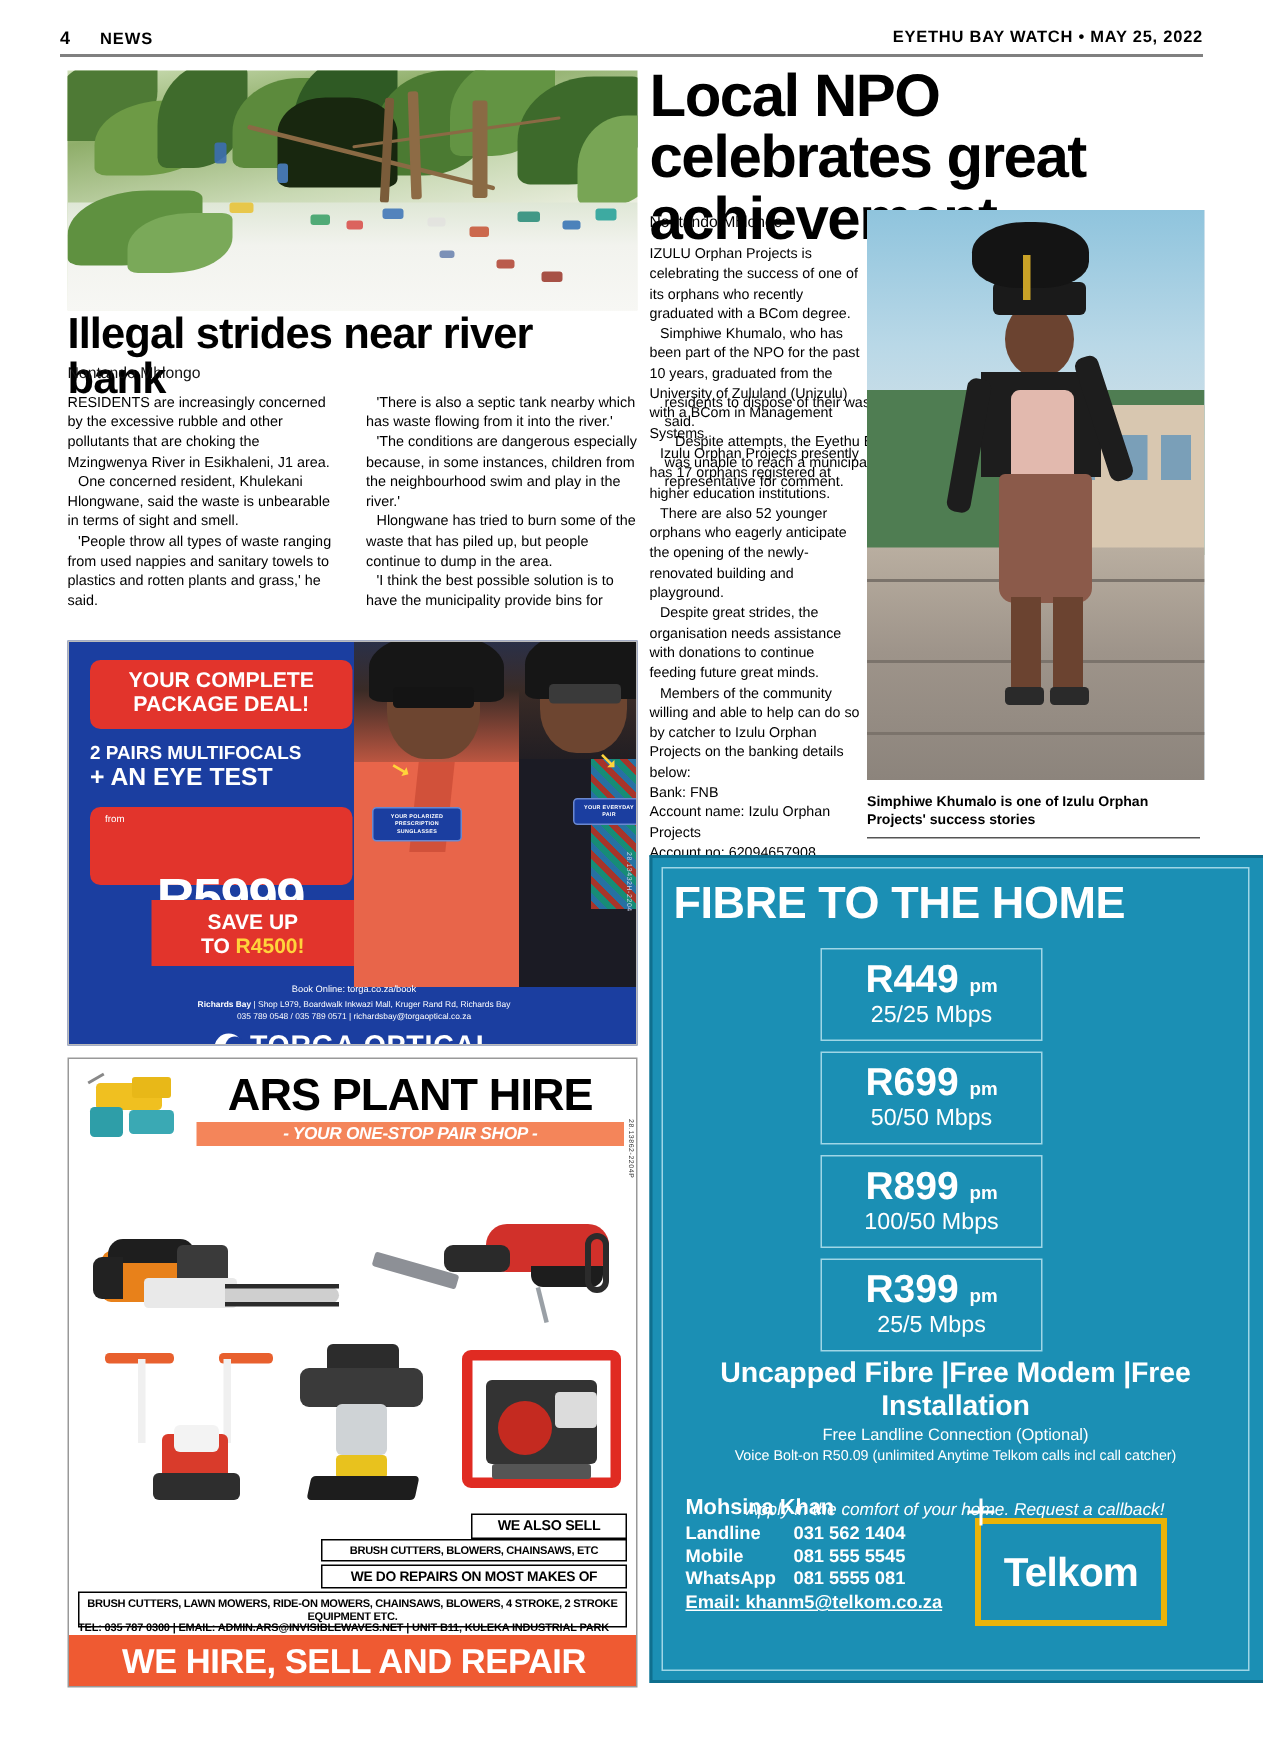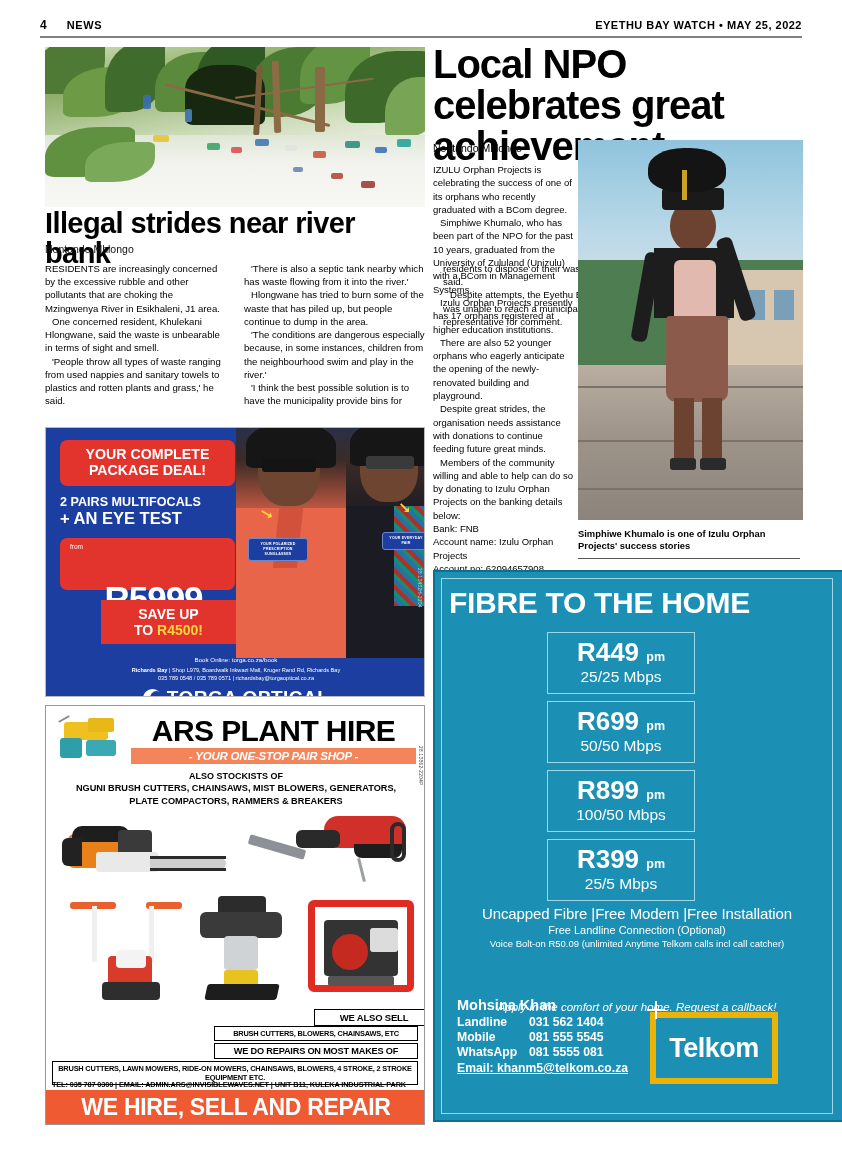--- a/index.html
+++ b/index.html
@@ -188,39 +188,39 @@
   .tk-box{
     position:absolute; left:112px; width:148px; height:62px;
     border:1.5px solid #9fd6e6; color:#fff; text-align:center;
   }
   .tk-box .price{ font-size:26px; font-weight:bold; line-height:1.25; margin-top:3px; }
   .tk-box .price .pm{ font-size:12.5px; font-weight:bold; }
   .tk-box .speed{ font-size:15.5px; line-height:1; }
   #tk-feat{
     position:absolute; left:10px; right:18px; top:333px; text-align:center; color:#fff;
   }
-  #tk-feat .f1{ font-size:15px; font-weight:normal; letter-spacing:-.1px; }
+  #tk-feat .f1{ font-size:19px; font-weight:bold; letter-spacing:-.1px; }
   #tk-feat .f2{ font-size:11px; margin-top:2px; }
   #tk-feat .f3{ font-size:9.5px; margin-top:2px; }
   #tk-apply{
     position:absolute; left:10px; right:18px; top:392px; text-align:center;
     color:#fff; font-style:italic; font-size:11.5px;margin-top:37px;
   }
   #tk-contact{
     position:absolute; left:22px; top:425px; color:#fff;
   }
   #tk-contact .nm{ font-size:14.5px; font-weight:bold; margin-bottom:2px; }
   #tk-contact .row{ font-size:12.2px; font-weight:bold; display:flex; margin-bottom:1px; }
   #tk-contact .row .k{ width:72px; }
   #tk-email{
     margin-top:2px; font-size:12.2px; font-weight:bold; text-decoration:underline; color:#fff;
   }
   #tk-logo{
     position:absolute; left:215px; top:440px; width:128px; height:72px;
-    border:6px solid #eab308; display:flex; align-items:center; justify-content:center;
+    border:4px solid #eab308; display:flex; align-items:center; justify-content:center;
   }
   #tk-logo::before{
     content:''; position:absolute; left:-9px; top:-9px; width:18px; height:2px; background:#fff;
   }
   #tk-logo::after{
     content:''; position:absolute; left:-1px; top:-17px; width:2px; height:18px; background:#fff;
   }
   #tk-logo .t{ color:#fff; font-size:27px; font-weight:bold; letter-spacing:-.5px; }
   #tk-terms{
     position:absolute; left:22px; bottom:10px; color:#fff; font-size:8px; line-height:1.5;
@@ -274,36 +274,36 @@
 </div>
 
 <h1 id="headline-dump">Illegal strides near river bank</h1>
 <div id="byline-dump">Nontando Mhlongo</div>
 
 <div id="story-dump">
   <p>RESIDENTS are increasingly concerned by the excessive rubble and other pollutants that are choking the Mzingwenya River in Esikhaleni, J1 area.</p>
   <p class="ind">One concerned resident, Khulekani Hlongwane, said the waste is unbearable in terms of sight and smell.</p>
   <p class="ind">'People throw all types of waste ranging from used nappies and sanitary towels to plastics and rotten plants and grass,' he said.</p>
   <p class="ind">'There is also a septic tank nearby which has waste flowing from it into the river.'</p>
+  <p class="ind">'The conditions are dangerous especially because, in some instances, children from the neighbourhood swim and play in the river.'</p>
   <p class="ind">Hlongwane has tried to burn some of the waste that has piled up, but people continue to dump in the area.</p>
-  <p class="ind">'The conditions are dangerous especially because, in some instances, children from the neighbourhood swim and play in the river.'</p>
   <p class="ind">'I think the best possible solution is to have the municipality provide bins for residents to dispose of their waste,' he said.</p>
   <p class="ind">Despite attempts, the Eyethu Bay Watch was unable to reach a municipal representative for comment.</p>
 </div>
 
 <h1 id="headline-npo">Local NPO celebrates great achievement</h1>
 <div id="byline-npo">Nontando Mhlongo</div>
 
 <div id="story-npo">
   <p>IZULU Orphan Projects is celebrating the success of one of its orphans who recently graduated with a BCom degree.</p>
   <p class="ind">Simphiwe Khumalo, who has been part of the NPO for the past 10 years, graduated from the University of Zululand (Unizulu) with a BCom in Management Systems.</p>
   <p class="ind">Izulu Orphan Projects presently has 17 orphans registered at higher education institutions.</p>
   <p class="ind">There are also 52 younger orphans who eagerly anticipate the opening of the newly-renovated building and playground.</p>
   <p class="ind">Despite great strides, the organisation needs assistance with donations to continue feeding future great minds.</p>
-  <p class="ind">Members of the community willing and able to help can do so by donating to Izulu Orphan Projects on the banking details below:</p>
+  <p class="ind">Members of the community willing and able to help can do so by catcher to Izulu Orphan Projects on the banking details below:</p>
   <p>Bank: FNB</p>
   <p>Account name: Izulu Orphan Projects</p>
   <p>Account no: 62094657908</p>
   <p>Branch code: 220130</p>
 </div>
 
 <div id="photo-grad">
   <div style="position:absolute;left:0;top:0;width:225px;height:150px;background:linear-gradient(180deg,#8fc4dd 0%,#b9d8e7 60%,#cfe0e8 100%);"></div>
   <div style="position:absolute;left:0;top:120px;width:225px;height:110px;background:#4f7d52;"></div>
   <div style="position:absolute;left:120px;top:130px;width:105px;height:120px;background:#d8c7b0;"></div>
@@ -391,25 +391,20 @@
 <div id="ad-ars">
   <div id="ars-roller">
     <div style="position:absolute;left:6px;top:6px;width:44px;height:18px;background:#f0c020;border-radius:3px;"></div>
     <div style="position:absolute;left:30px;top:2px;width:26px;height:14px;background:#e8b818;border-radius:2px;"></div>
     <div style="position:absolute;left:2px;top:22px;width:22px;height:20px;background:#2e9ea8;border-radius:3px;"></div>
     <div style="position:absolute;left:28px;top:24px;width:30px;height:16px;background:#3aa9b4;border-radius:3px;"></div>
     <div style="position:absolute;left:0px;top:2px;width:12px;height:2px;background:#888;transform:rotate(-30deg);"></div>
   </div>
   <div id="ars-title">ARS PLANT HIRE</div>
   <div id="ars-strap">- YOUR ONE-STOP PAIR SHOP -</div>
-  <div id="ars-stock">
-    <div class="t1">ALSO STOCKISTS OF</div>
-    <div class="t2">NGUNI BRUSH CUTTERS, CHAINSAWS, MIST BLOWERS, GENERATORS,</div>
-    <div class="t2">PLATE COMPACTORS, RAMMERS &amp; BREAKERS</div>
-  </div>
 
   <div id="ars-tools">
 
     <div class="tool" style="left:8px;top:6px;width:170px;height:76px;">
       <div style="position:absolute;left:6px;top:22px;width:66px;height:34px;background:#e8811a;border-radius:6px;"></div>
       <div style="position:absolute;left:10px;top:14px;width:58px;height:16px;background:#1e1e1e;border-radius:10px 10px 0 0;"></div>
       <div style="position:absolute;left:56px;top:18px;width:34px;height:36px;background:#3a3a3a;border-radius:4px;"></div>
       <div style="position:absolute;left:34px;top:40px;width:62px;height:20px;background:#e9e9e9;border-radius:3px;"></div>
       <div style="position:absolute;left:88px;top:46px;width:76px;height:11px;background:#cfcfcf;border-radius:0 6px 6px 0;"></div>
       <div style="position:absolute;left:88px;top:44px;width:76px;height:3px;background:#2b2b2b;"></div>
@@ -445,21 +440,21 @@
 
     <div class="tool" style="left:252px;top:92px;width:112px;height:104px;">
       <div style="position:absolute;left:2px;top:2px;width:106px;height:92px;border:7px solid #e02b22;border-radius:6px;"></div>
       <div style="position:absolute;left:18px;top:22px;width:74px;height:56px;background:#333;border-radius:4px;"></div>
       <div style="position:absolute;left:26px;top:36px;width:36px;height:36px;border-radius:50%;background:#c42a20;"></div>
       <div style="position:absolute;left:64px;top:30px;width:28px;height:24px;background:#dcdcdc;border-radius:3px;"></div>
       <div style="position:absolute;left:22px;top:78px;width:66px;height:10px;background:#555;border-radius:2px;"></div>
     </div>
   </div>
 
-  <div class="lbl-box" style="left:268px;top:303px;width:120px;padding:2px 3px;font-size:9.5px;">WE ALSO SELL</div>
+  <div class="lbl-box" style="left:268px;top:303px;width:104px;padding:2px 3px;font-size:9.5px;">WE ALSO SELL</div>
   <div class="lbl-box" style="left:168px;top:320px;width:204px;padding:2px 3px;font-size:7.4px;">BRUSH CUTTERS, BLOWERS, CHAINSAWS, ETC</div>
   <div class="lbl-box" style="left:168px;top:337px;width:204px;padding:2px 3px;font-size:9.2px;">WE DO REPAIRS ON MOST MAKES OF</div>
   <div class="lbl-box" style="left:6px;top:355px;width:366px;padding:2px 3px;font-size:7.4px;">BRUSH CUTTERS, LAWN MOWERS, RIDE-ON MOWERS, CHAINSAWS, BLOWERS, 4 STROKE, 2 STROKE EQUIPMENT ETC.</div>
   <div style="position:absolute;left:6px;top:374px;width:370px;font-size:7.3px;font-weight:bold;letter-spacing:-.1px;">TEL: 035 787 0300 | EMAIL: ADMIN.ARS@INVISIBLEWAVES.NET | UNIT B11, KULEKA INDUSTRIAL PARK 2ND STREET, EMPANGENI</div>
 
   <div id="ars-bottomstrip">WE HIRE, SELL AND REPAIR</div>
   <div class="vcode" style="right:1px;top:40px;color:#333;">28.13862-2204P</div>
 </div>
 
 <div id="ad-telkom">

